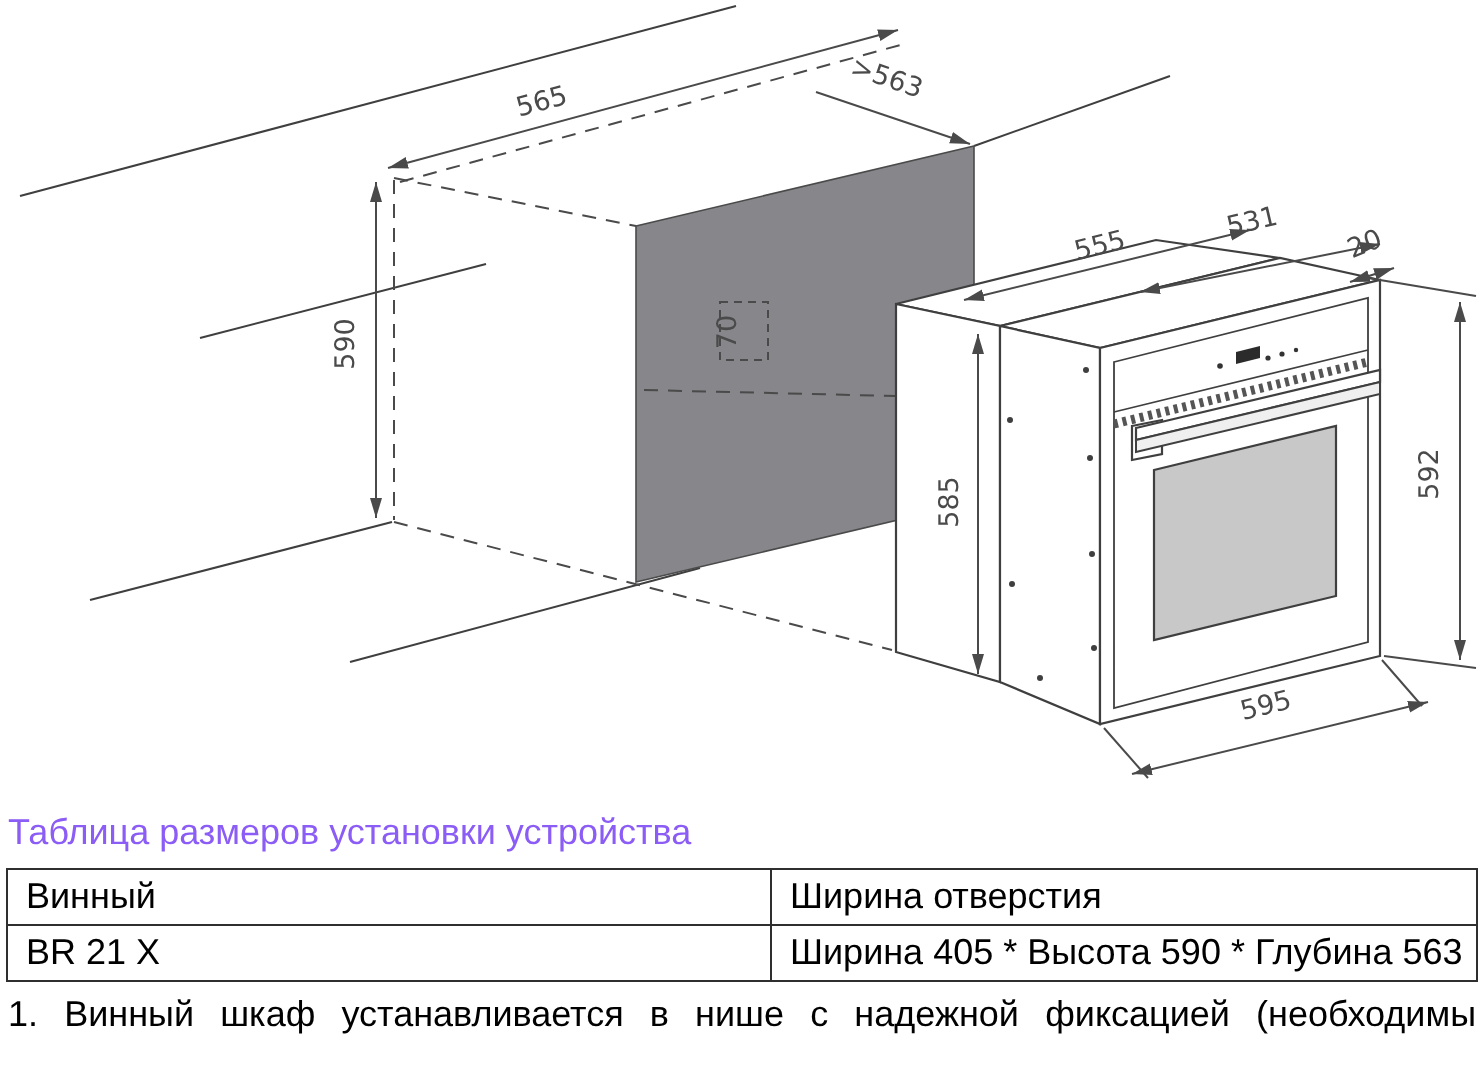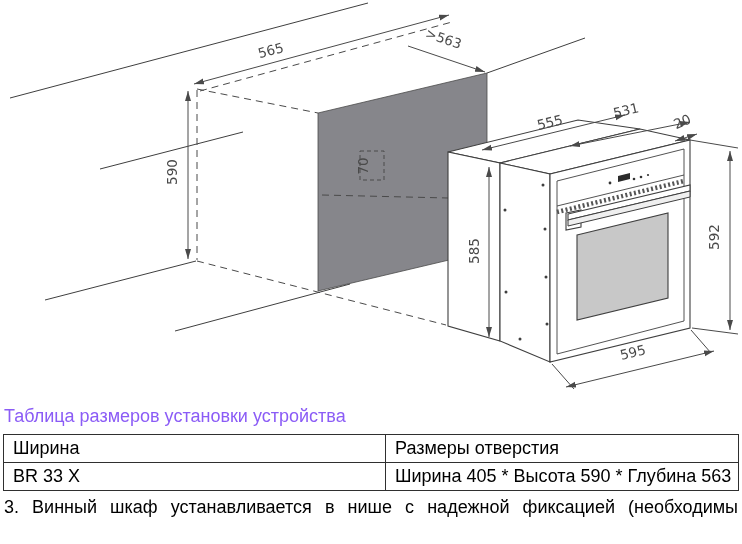--- a/index.html
+++ b/index.html
@@ -111,27 +111,27 @@
       <text transform="translate(719,237) rotate(-90)">592</text>
       <text transform="translate(634,357) rotate(-14)">595</text>
     </g>
   </svg>
 
   <div class="doc-head">Таблица размеров установки устройства</div>
 
   <table class="dim-table">
     <tbody>
       <tr>
-        <td class="c1">Ширина</td>
-        <td>Размеры отверстия</td>
+        <td class="c1">Винный</td>
+        <td>Ширина отверстия</td>
       </tr>
       <tr>
-        <td class="c1">BR 33 X</td>
+        <td class="c1">BR 21 X</td>
         <td>Ширина 405 * Высота 590 * Глубина 563</td>
       </tr>
     </tbody>
   </table>
 
   <div class="note">
-    <div class="l1">3. Винный шкаф устанавливается в нише с надежной фиксацией (необходимы</div>
+    <div class="l1">1. Винный шкаф устанавливается в нише с надежной фиксацией (необходимы</div>
   </div>
 
 </div>
 
 </body></html>

